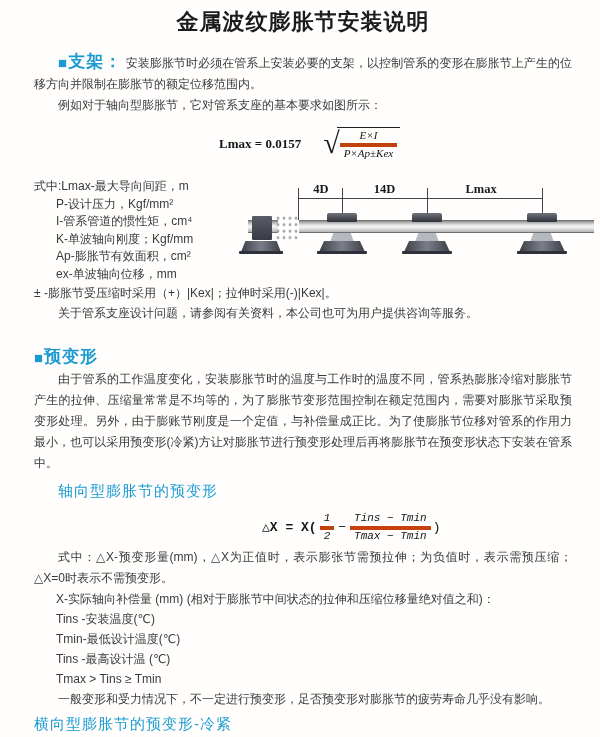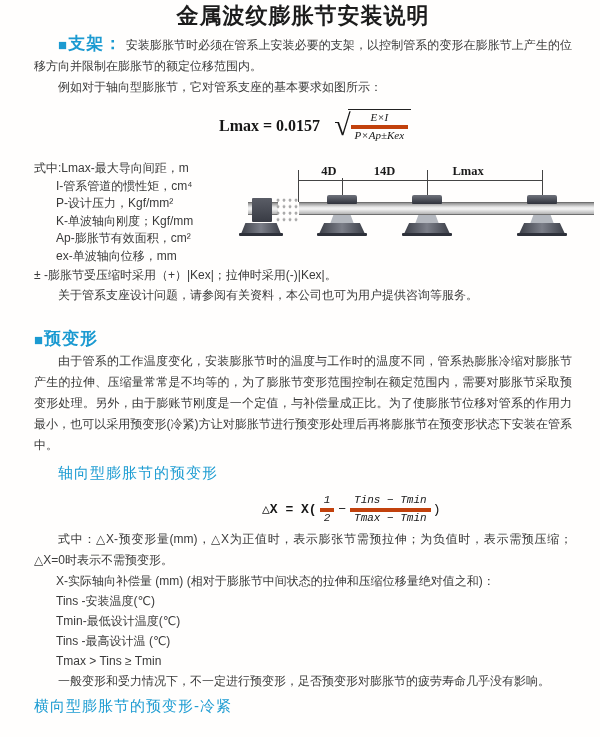--- a/index.html
+++ b/index.html
@@ -3,36 +3,36 @@
 <meta charset="utf-8">
 <style>
   * { margin:0; padding:0; box-sizing:border-box; }
   html,body { background:#ffffff; }
   .page {
     position:relative; width:600px; height:737px; overflow:hidden;
     background:#fffefd; color:#3a3a3a;
     font-family:"Liberation Sans", "DejaVu Sans", sans-serif;
     font-size:12px; line-height:21px;
   }
-  .content { padding:1px 28px 0 34px; }
+  .content { padding:7px 28px 0 34px; }
   .doc-title { text-align:center; font-size:22px; font-weight:bold; color:#1c1c1c; line-height:30px; letter-spacing:1px; }
 
   
   .sq { color:#1b9ad1; font-size:15px; vertical-align:-1px; margin-right:1px; }
   .sec-head { color:#1b9ad1; font-size:17px; font-weight:bold; letter-spacing:1px; }
   .sub-head { color:#1e9cd2; font-size:15px; line-height:22px; letter-spacing:1px; }
 
   p.body { text-align:justify; }
   .ind { text-indent:2em; }
-  .p1 { margin-top:2px; }
+  .p1 { margin-top:14px; }
 
   
   .formula { font-family:"Liberation Serif", serif; color:#161616; }
   .f-lmax { margin:8px 0 6px 185px; height:38px; display:flex; align-items:center; }
-  .f-lmax .lhs { font-weight:bold; font-size:16px; margin-right:14px; }
+  .f-lmax .lhs { font-weight:bold; font-size:13px; margin-right:22px; }
   .rad { font-size:30px; font-weight:normal; line-height:26px; margin-right:-3px; }
   .underroot { display:inline-block; border-top:1.5px solid #222; padding:1px 3px 0 3px; }
   .frac { display:inline-flex; flex-direction:column; text-align:center; font-style:italic; font-size:11px; line-height:13px; vertical-align:middle; }
   .frac .num { border-bottom:4px solid #c2410c; padding:0 4px 1px; }
   .frac .den { padding:0 4px; }
   .f-dx { margin:10px 0 4px 228px; display:flex; align-items:center; font-size:13px;font-family:Liberation Mono, monospace; }
   .f-dx .lhs, .f-dy .lhs { font-weight:bold; margin-right:3px; }
   .f-dx .op { margin:0 4px; }
   .f-dx .rp { margin-left:2px; }
 
@@ -41,21 +41,21 @@
   .defs { width:214px; flex-shrink:0; }
   .defs div { line-height:17.5px; white-space:nowrap; }
   .defs div + div { padding-left:22px; }
 
   .diagram { position:relative; width:346px; height:96px; margin-top:2px; flex-shrink:0; }
   .dim-line { position:absolute; left:50px; top:18px; width:245px; height:0; border-top:1px solid #444; }
   .tick { position:absolute; top:8px; width:0; height:32px; border-left:1px solid #444; }
   .tick.t1{left:50px;} .tick.t2{left:94px;} .tick.t3{left:179px;} .tick.t4{left:294px;}
   .dim-label { position:absolute; top:2px; height:14px; line-height:14px; text-align:center;
     font-family:"Liberation Serif", serif; font-weight:bold; font-size:12.5px; color:#1a1a1a; background:#fffefd; }
-  .dl1{left:66px;width:30px;} .dl2{left:120px;width:33px;} .dl3{left:198px;width:44px;}
+  .dl1{left:58px;width:30px;} .dl2{left:120px;width:33px;} .dl3{left:211px;width:44px;}
   .pipe { position:absolute; top:40px; height:13px; z-index:1;
     background:linear-gradient(180deg,#8f8f8f 0%,#e9e9e9 38%,#f4f4f4 55%,#b3b3b3 100%);
     border-top:1px solid #6f6f6f; border-bottom:1px solid #6f6f6f; }
   .pipe.stub { left:0; width:30px; }
   .pipe.main { left:51px; width:295px; }
   .bellows { position:absolute; left:28px; top:36px; width:24px; height:26px; z-index:2;
     background-image:radial-gradient(circle at 2px 2px,#a9a9a9 1.3px,rgba(0,0,0,0) 1.7px);
     background-size:6px 6.5px; }
   .support { position:absolute; top:33px; width:46px; height:42px; }
   .support .cap { position:absolute; left:8px; top:0; width:30px; height:9px; z-index:2;
@@ -99,22 +99,22 @@
       <span class="rad">√</span>
         <span class="underroot"><span class="frac">
             <span class="num">E×I</span>
             <span class="den">P×Ap±Kex</span>
           </span></span>
     </div>
 
     <div class="row">
       <div class="defs">
         <div>式中:Lmax-最大导向间距，m</div>
+        <div>P-设计压力，Kgf/mm²</div>
         <div>I-管系管道的惯性矩，cm⁴</div>
-        <div>P-设计压力，Kgf/mm²</div>
         <div>K-单波轴向刚度；Kgf/mm</div>
         <div>Ap-膨胀节有效面积，cm²</div>
         <div>ex-单波轴向位移，mm</div>
       </div>
 
       <div class="diagram">
         <div class="dim-line"></div>
         <div class="tick t1"></div>
         <div class="tick t2"></div>
         <div class="tick t3"></div>

